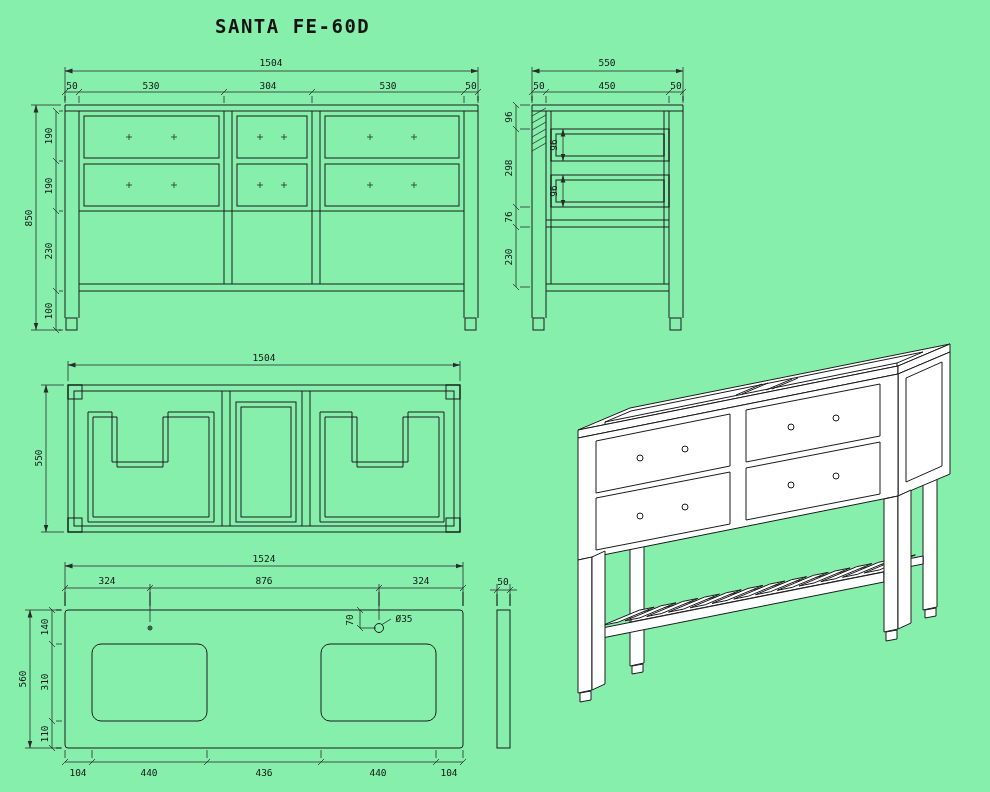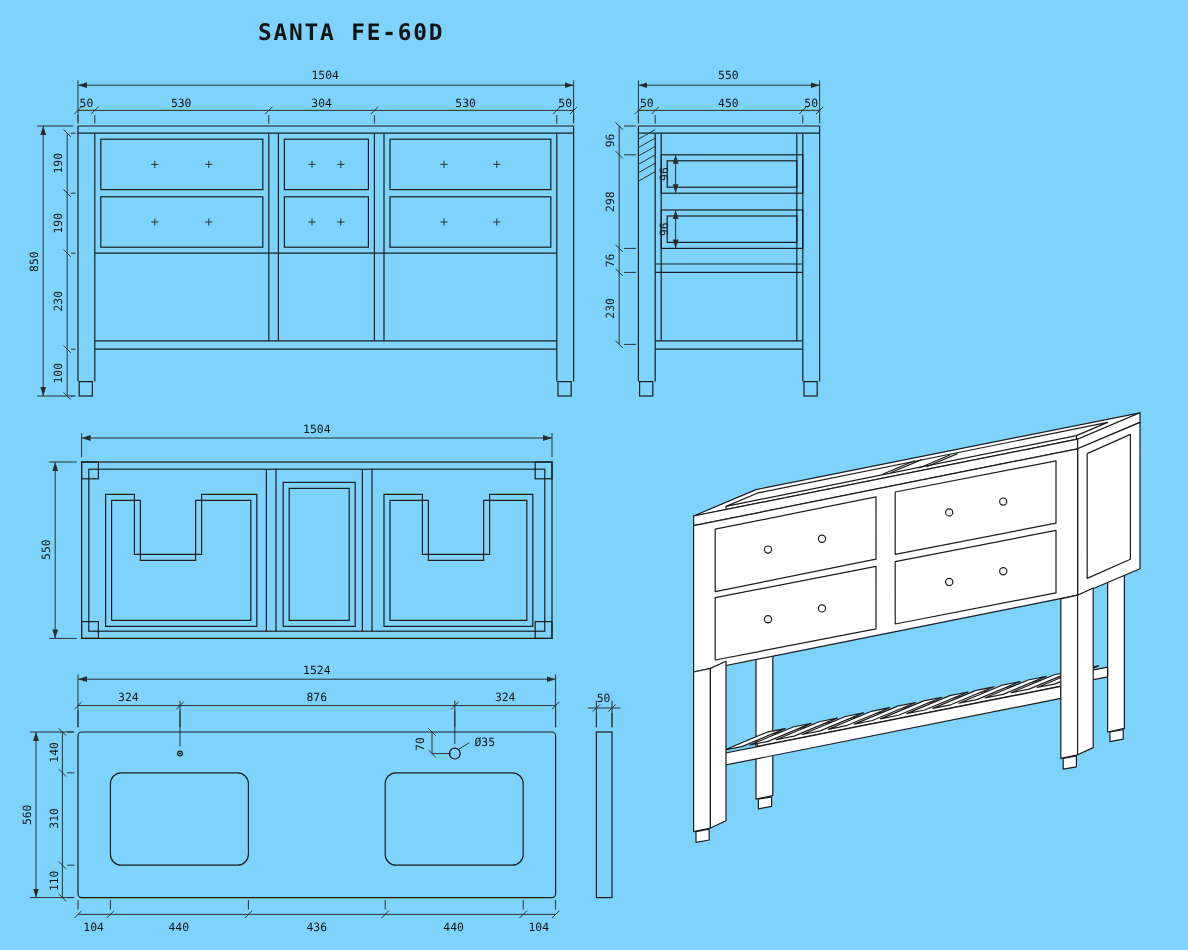--- a/index.html
+++ b/index.html
@@ -1,17 +1,17 @@
 <!DOCTYPE html>
 <html><head>
 <meta charset="utf-8">
 <style>
   *{box-sizing:border-box}
   html,body{margin:0;padding:0;background:#fff}
-  .sheet{width:990px;height:792px;background:#7dd3fc;position:relative;overflow:hidden;font-family:"DejaVu Sans Mono",monospace}
+  .sheet{width:990px;height:792px;background:#86efac;position:relative;overflow:hidden;font-family:"DejaVu Sans Mono",monospace}
   svg{display:block}
   text{font-family:"DejaVu Sans Mono",monospace;fill:#141414}
   .title{font-size:19px;font-weight:bold;letter-spacing:1.5px}
   .dim{font-size:9.5px;text-anchor:middle}
   .geo line,.geo rect,.geo path,.geo polyline,.geo circle{fill:none;stroke:#1c1c1c;stroke-width:1}
   .geo .fdot{fill:#1c1c1c;stroke:none}
   .dims line,.dims path{fill:none;stroke:#2b2b2b;stroke-width:0.8}
   .iso polygon{fill:#fff;stroke:#1c1c1c;stroke-width:1;stroke-linejoin:round}
   .iso line,.iso polyline{fill:none;stroke:#1c1c1c;stroke-width:1}
   .iso circle{fill:#fff;stroke:#1c1c1c;stroke-width:1}

